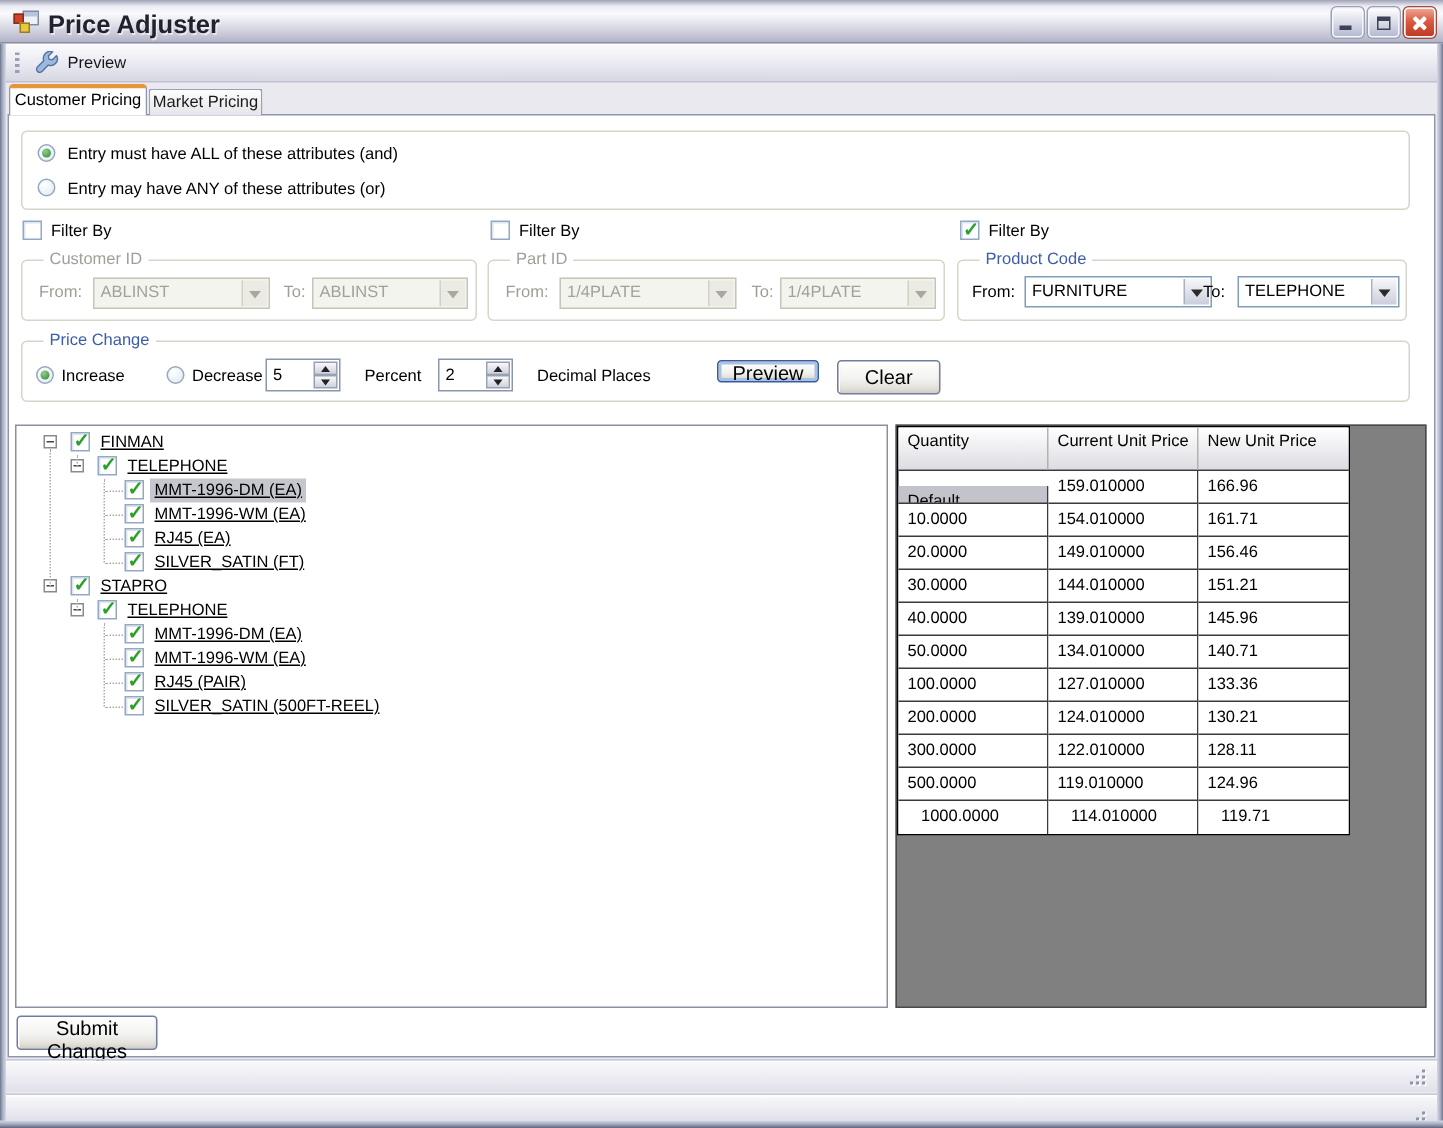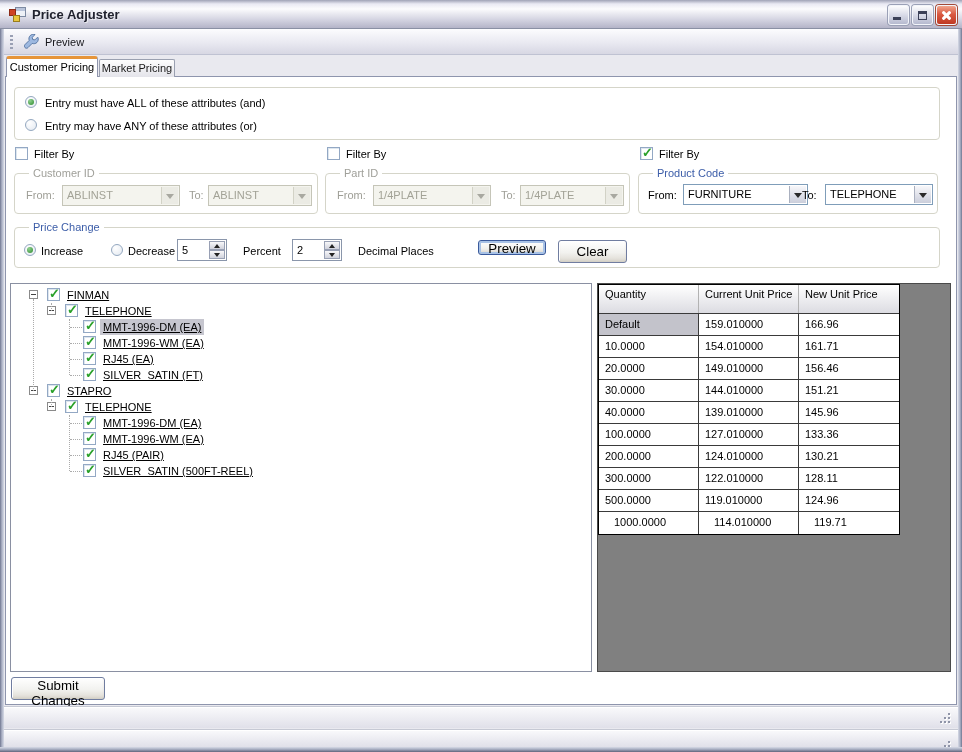--- a/index.html
+++ b/index.html
@@ -18,21 +18,21 @@
   
   .titlebar { position:absolute; left:0; top:0; width:962px; height:29px;
     background:linear-gradient(180deg,#9fa2b6 0%,#e9e9f3 14%,#fbfbfd 32%,#d6d6e3 68%,#b4b4c8 100%);
     border-bottom:1px solid #8a90a4; z-index:45; }
   .app-icon { position:absolute; left:9px; top:6px; width:17px; height:17px; }
   .app-icon .w  { position:absolute; left:6px; top:1px; width:11px; height:10px; background:#eef1f7;
                   border:1px solid #7d8aa2; }
   .app-icon .wb { position:absolute; left:7px; top:2px; width:9px; height:3px; background:#b9c4da; }
   .app-icon .r  { position:absolute; left:0; top:3px; width:7px; height:7px; background:#cf4326; border:1px solid #8c2a18; }
   .app-icon .y  { position:absolute; left:4px; top:9px; width:7px; height:7px; background:#e9c73e; border:1px solid #9a7d1c; }
-  .title-text { position:absolute; left:32px; top:7px; font-size:13px; font-weight:bold; color:#20222e;
+  .title-text { position:absolute; left:32px; top:7px; font-size:17px; font-weight:bold; color:#20222e;
                 text-shadow:1px 1px 0 rgba(255,255,255,.55); }
   .winbtn { position:absolute; top:5px; width:21px; height:20px; border:1px solid #f3f5fa; border-radius:3px;
             background:linear-gradient(180deg,#fdfdfe,#d9dbe8 50%,#b6bacf); box-shadow:0 0 0 1px #9aa0b6; }
   .winbtn.minb { right:53px; } .winbtn.maxb { right:29px; }
   .winbtn.closeb { right:5px; background:linear-gradient(180deg,#f0a58d,#da5a42 45%,#bf3a24);
                    box-shadow:0 0 0 1px #a24a38; }
   .glyph-min { position:absolute; left:4px; bottom:4px; width:8px; height:3px; background:#3c4158; }
   .glyph-max { position:absolute; left:5px; top:5px; width:9px; height:9px; border:1px solid #3c4158; border-top-width:3px; }
   .glyph-x1,.glyph-x2 { position:absolute; left:4px; top:8px; width:11px; height:3px; background:#fff; border-radius:1px; }
   .glyph-x1 { transform:rotate(45deg); } .glyph-x2 { transform:rotate(-45deg); }
@@ -120,21 +120,21 @@
   .gtable { position:absolute; left:0; top:0; width:302px; border:1px solid #000; background:#fff; }
   .ghead { display:flex; height:29px; background:linear-gradient(180deg,#ffffff,#dcdce2);
     border-bottom:1px solid #3a3a3a; }
   .ghcell { width:100px; padding:3px 0 0 6px; border-right:1px solid #b2b2b2; line-height:12px; }
   .ghcell:last-child { border-right:none; }
   .grow { display:flex; height:22px; }
   .gcell { width:100px; line-height:21px; padding-left:6px; border-right:1px solid #3a3a3a;
     border-bottom:1px solid #3a3a3a; background:#fff; overflow:hidden; }
   .gcell:last-child { border-right:none; }
   .grow:last-child .gcell { border-bottom:none;padding-left:15px; }
-  .gcell.selhdr { background:#c3c3cb; }
+  .gcell.selhdr { background:#c3c3cb;margin-top:10px; }
 
   
   .strip { position:absolute; left:4px; right:4px; height:22px;
     background:linear-gradient(180deg,#fafafc,#e0e0e9); border-top:1px solid #c6c9d4;
     box-shadow:inset 0 1px 0 #fff; z-index:35; }
   .grip { position:absolute; right:16px; bottom:13px; width:2px; height:2px;
     box-shadow: 8px 0 0 #8f94a8, 4px 4px 0 #8f94a8, 8px 4px 0 #8f94a8,
                 0 8px 0 #8f94a8, 4px 8px 0 #8f94a8, 8px 8px 0 #8f94a8,
                 9px 1px 0 #ffffff, 5px 5px 0 #ffffff, 9px 5px 0 #ffffff,
                 1px 9px 0 #ffffff, 5px 9px 0 #ffffff, 9px 9px 0 #ffffff; }
@@ -417,20 +417,25 @@
             <div class="gcell">30.0000</div>
             <div class="gcell">144.010000</div>
             <div class="gcell">151.21</div>
           </div>
           <div class="grow">
             <div class="gcell">40.0000</div>
             <div class="gcell">139.010000</div>
             <div class="gcell">145.96</div>
           </div>
           <div class="grow">
+            <div class="gcell">50.0000</div>
+            <div class="gcell">134.010000</div>
+            <div class="gcell">140.71</div>
+          </div>
+          <div class="grow">
             <div class="gcell">100.0000</div>
             <div class="gcell">127.010000</div>
             <div class="gcell">133.36</div>
           </div>
           <div class="grow">
             <div class="gcell">200.0000</div>
             <div class="gcell">124.010000</div>
             <div class="gcell">130.21</div>
           </div>
           <div class="grow">

